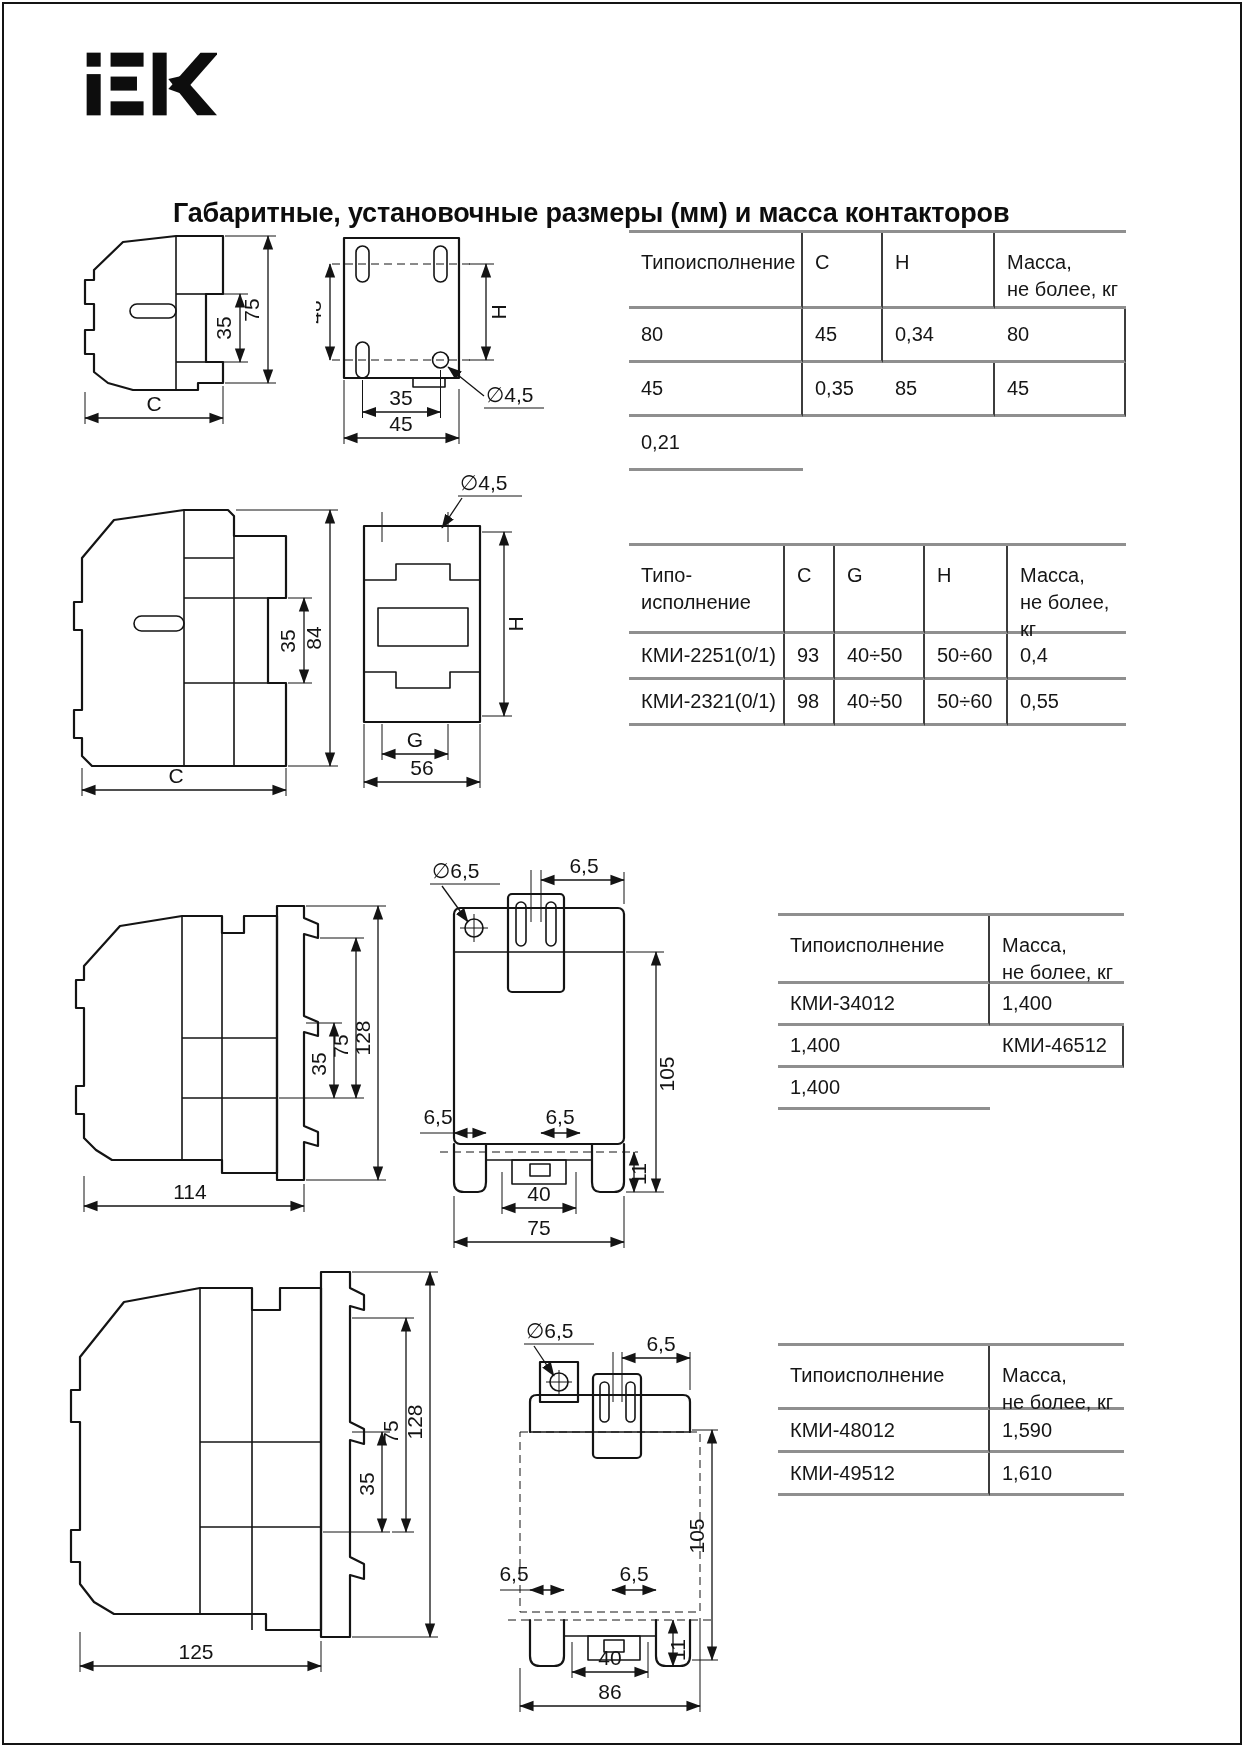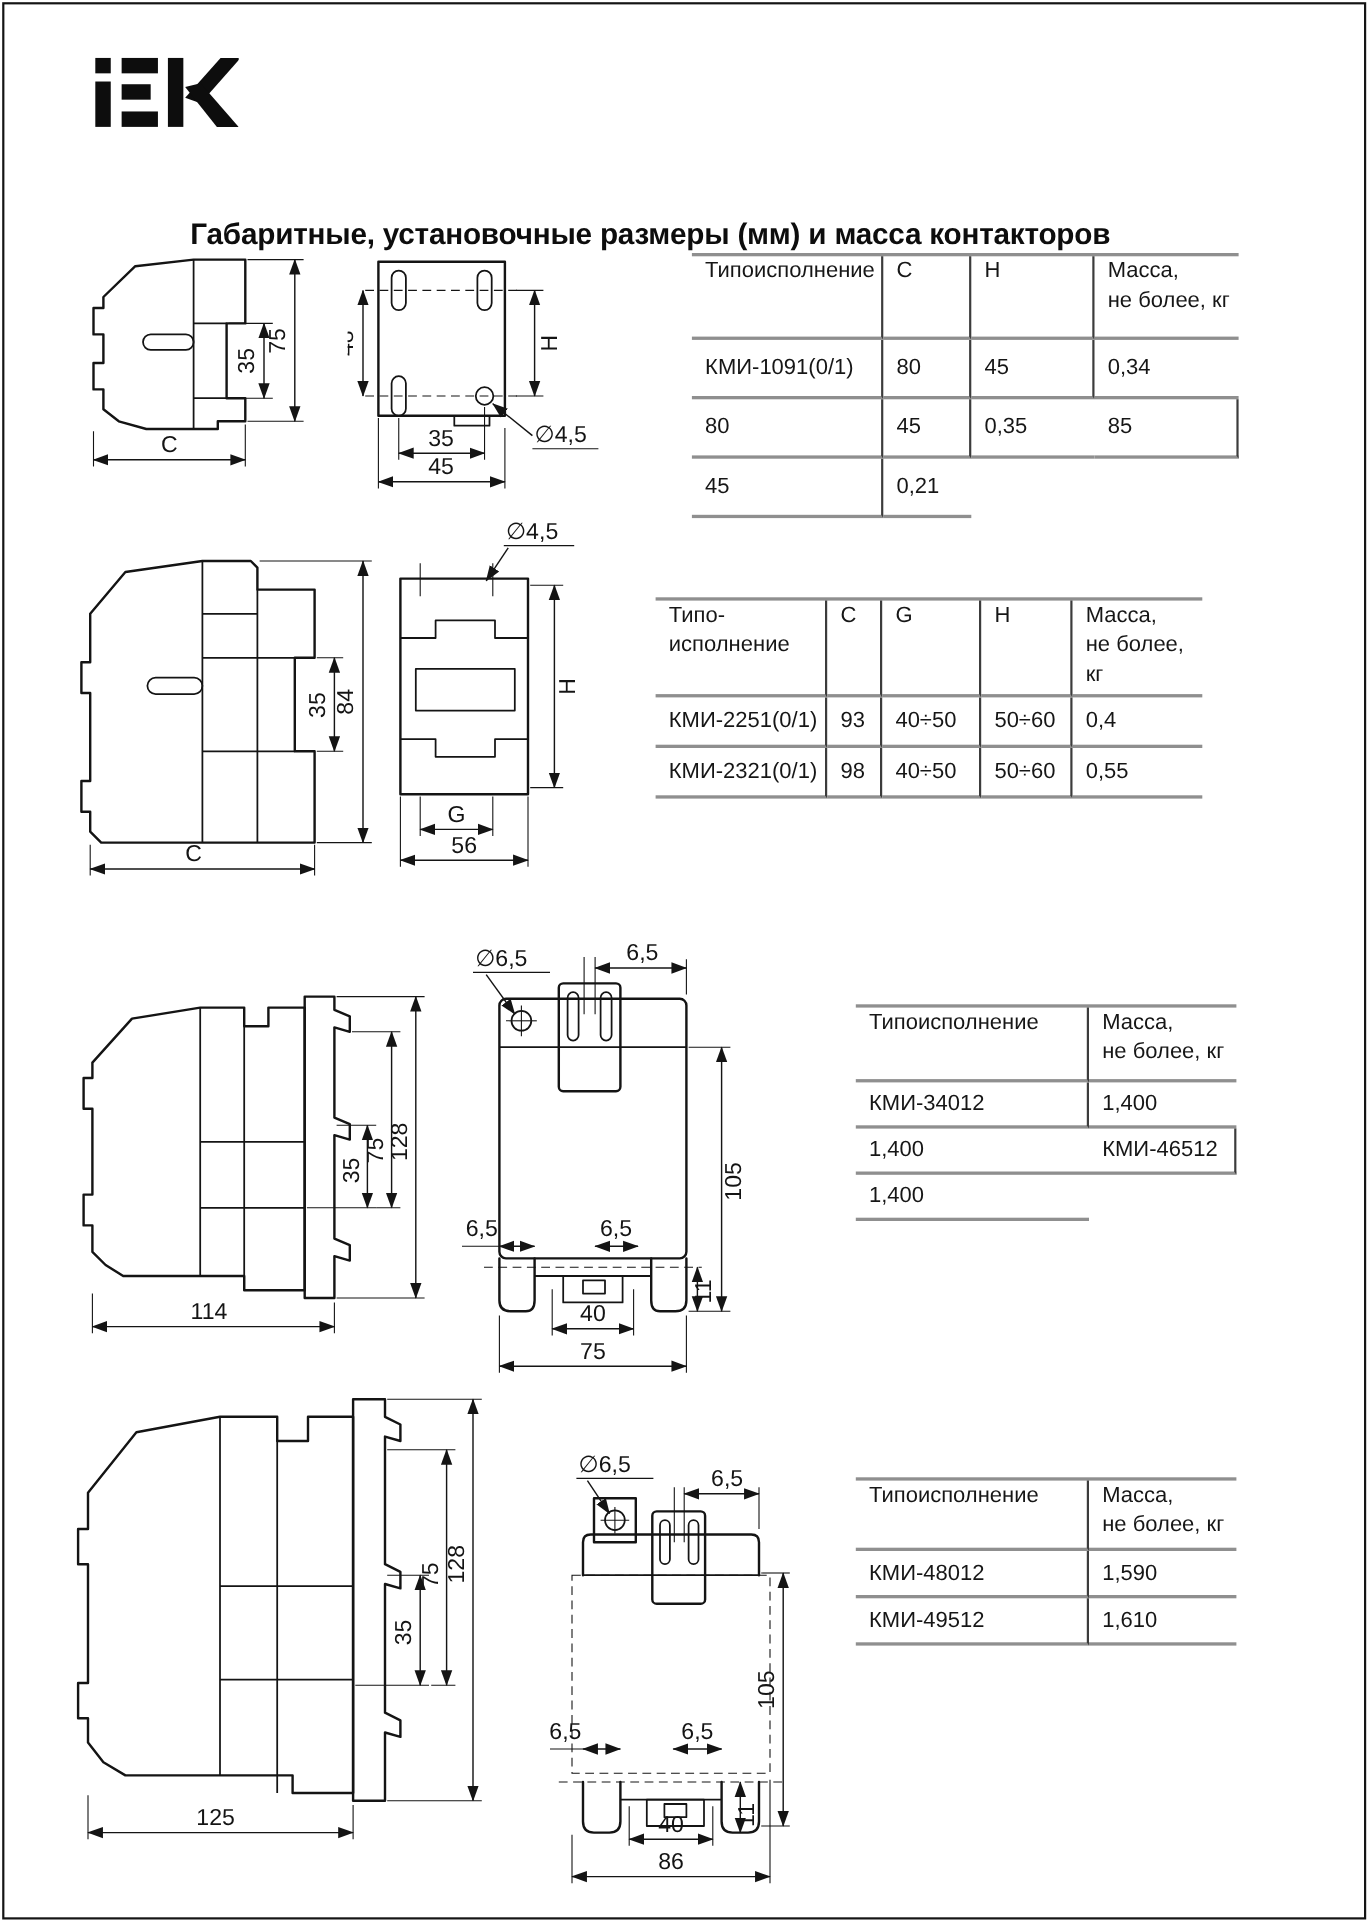--- a/index.html
+++ b/index.html
@@ -4,21 +4,21 @@
 <style>
   html,body{margin:0;padding:0;}
   body{width:1244px;height:1747px;position:relative;background:#ffffff;
        font-family:"Liberation Sans", sans-serif;color:#111;}
   .frame{position:absolute;inset:2px;border:2px solid #141414;pointer-events:none;}
   .abs{position:absolute;}
   #title{left:173px;top:158px;font-size:27px;font-weight:bold;letter-spacing:-0.2px;color:#0d0d0d;white-space:nowrap;margin-top:40px;}
   
   .tbl{position:absolute;display:grid;border-top:3px solid #8f8f8f;font-size:20px;color:#161616;}
   .tbl>div{border-bottom:3px solid #8f8f8f;padding-left:12px;box-sizing:border-box;display:flex;align-items:center;}
-  .tbl>.th{align-items:flex-start;padding-top:0;white-space:pre-line;line-height:1.35;}
+  .tbl>.th{align-items:flex-start;padding-top:16px;white-space:pre-line;line-height:1.35;}
   .tbl>.vr{border-right:2px solid #3c3c3c;}
   
   svg text{font-family:"Liberation Sans", sans-serif;font-size:21px;fill:#141414;}
   .ol{fill:none;stroke:#141414;stroke-width:2.2;stroke-linejoin:round;stroke-linecap:round;}
   .il{fill:none;stroke:#141414;stroke-width:1.6;stroke-linejoin:round;}
   .dl{fill:none;stroke:#141414;stroke-width:1.3;}
   .xl{fill:none;stroke:#141414;stroke-width:1;}
   .dsh{stroke-dasharray:8 5;}
 </style>
 </head>
@@ -108,21 +108,20 @@
     <line class="xl" x1="168" y1="186" x2="228" y2="186"></line>
   </g>
 </svg>
 
 <div class="tbl" style="left:629px;top:230px;width:497px;grid-template-columns:174px 80px 112px 131px;grid-template-rows:76px 54px 54px 54px;">
   <div class="th vr">Типоисполнение</div>
   <div class="th vr">C</div>
   <div class="th vr">H</div>
   <div class="th">Масса,
 не более, кг</div>
-  <div class="td vr">КМИ-1091(0/1)</div>
   <div class="td vr">80</div>
   <div class="td vr">45</div>
   <div class="td">0,34</div>
   <div class="td vr">80</div>
   <div class="td vr">45</div>
   <div class="td">0,35</div>
   <div class="td vr">85</div>
   <div class="td vr">45</div>
   <div class="td">0,21</div>
 </div>
@@ -186,21 +185,21 @@
     <line class="xl" x1="96" y1="256" x2="96" y2="292"></line>
     <line class="dl" x1="30" y1="286" x2="96" y2="286" marker-start="url(#a4)" marker-end="url(#a4)"></line>
     <text text-anchor="middle" x="63" y="279">G</text>
     <line class="xl" x1="12" y1="256" x2="12" y2="320"></line>
     <line class="xl" x1="128" y1="256" x2="128" y2="320"></line>
     <line class="dl" x1="12" y1="314" x2="128" y2="314" marker-start="url(#a4)" marker-end="url(#a4)"></line>
     <text text-anchor="middle" x="70" y="307">56</text>
   </g>
 </svg>
 
-<div class="tbl" style="left:596px;top:543px;width:497px;grid-template-columns:156px 50px 90px 83px 118px;grid-template-rows:88px 46px 46px;">
+<div class="tbl" style="left:629px;top:543px;width:497px;grid-template-columns:156px 50px 90px 83px 118px;grid-template-rows:88px 46px 46px;">
   <div class="th vr">Типо-
 исполнение</div>
   <div class="th vr">C</div>
   <div class="th vr">G</div>
   <div class="th vr">H</div>
   <div class="th">Масса,
 не более, кг</div>
   <div class="td vr">КМИ-2251(0/1)</div>
   <div class="td vr">93</div>
   <div class="td vr">40÷50</div>

